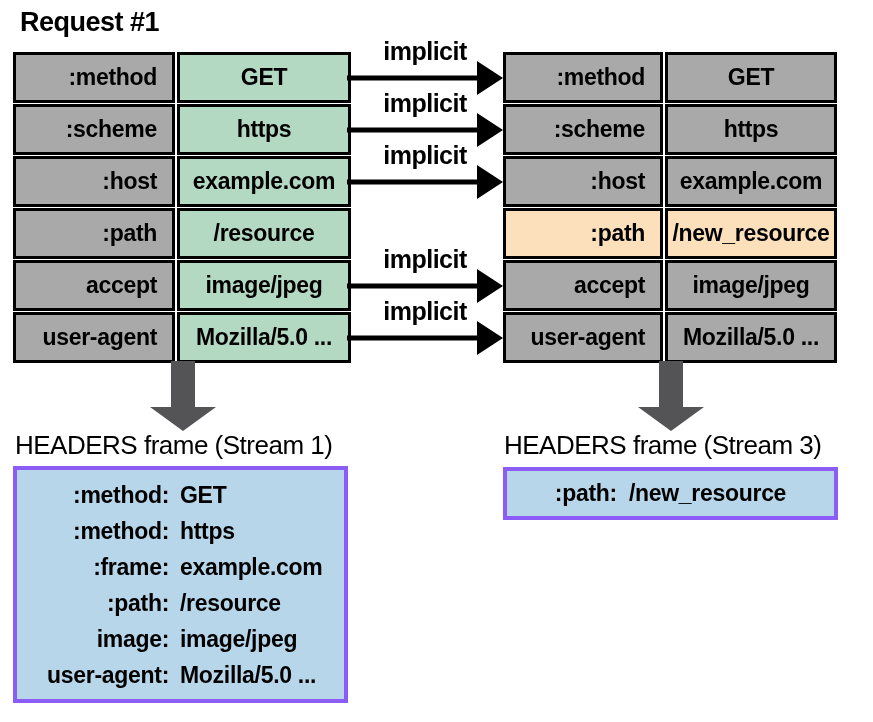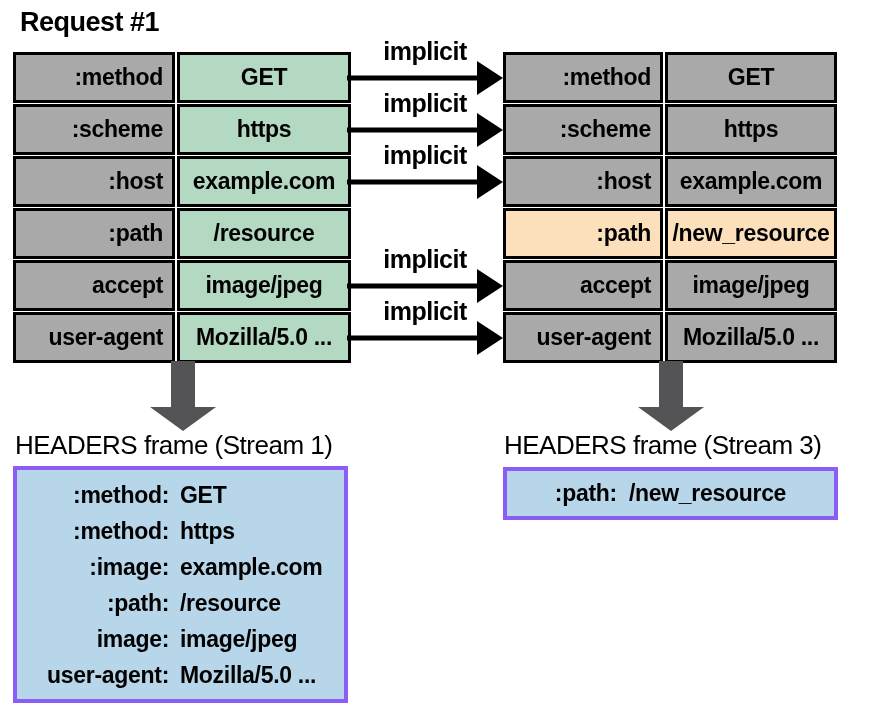--- a/index.html
+++ b/index.html
@@ -30,21 +30,21 @@
     box-sizing: border-box;
     height: 51px;
     border: 3px solid #000;
     display: flex;
     align-items: center;
     font-size: 23px;
     font-weight: 600;
     letter-spacing: -0.3px;
     white-space: nowrap;
   }
-  .cell.key { justify-content: flex-end; padding-right: 9px; }
+  .cell.key { justify-content: flex-end; padding-right: 15px; }
   .cell.val { justify-content: center; padding: 0 2px; }
   #table1 .key { width: 162px; }
   #table1 .val { width: 174px; }
   #table2 .key { width: 160px; }
   #table2 .val { width: 172px; }
   .bg-gray   { background: var(--gray); }
   .bg-green  { background: var(--green); }
   .bg-orange { background: var(--orange); }
   .impl-arrow { position: absolute; left: 347px; }
   .impl-label {
@@ -194,21 +194,21 @@
   <div class="frame-box" id="frame1-box">
       <div class="fline">
         <span class="fkey">:method:</span>
         <span class="fval">GET</span>
       </div>
       <div class="fline">
         <span class="fkey">:method:</span>
         <span class="fval">https</span>
       </div>
       <div class="fline">
-        <span class="fkey">:image:</span>
+        <span class="fkey">:frame:</span>
         <span class="fval">example.com</span>
       </div>
       <div class="fline">
         <span class="fkey">:path:</span>
         <span class="fval">/resource</span>
       </div>
       <div class="fline">
         <span class="fkey">image:</span>
         <span class="fval">image/jpeg</span>
       </div>

